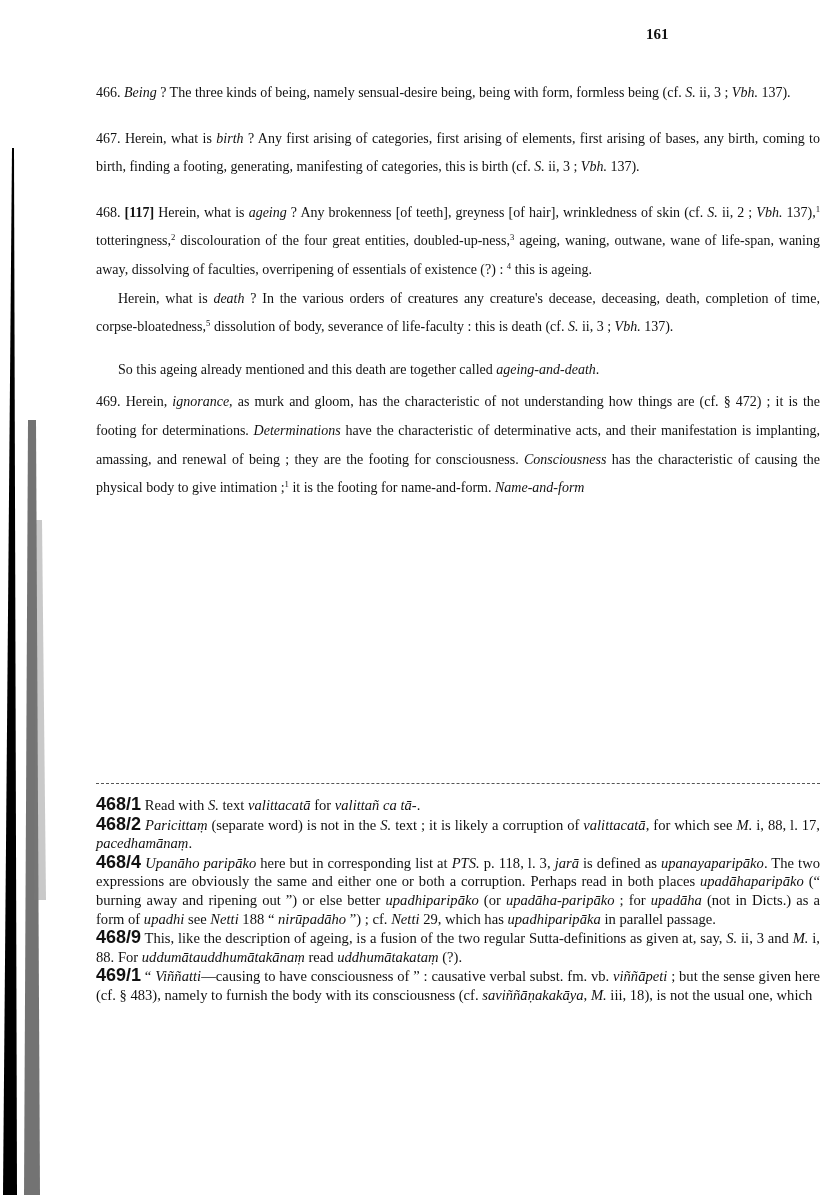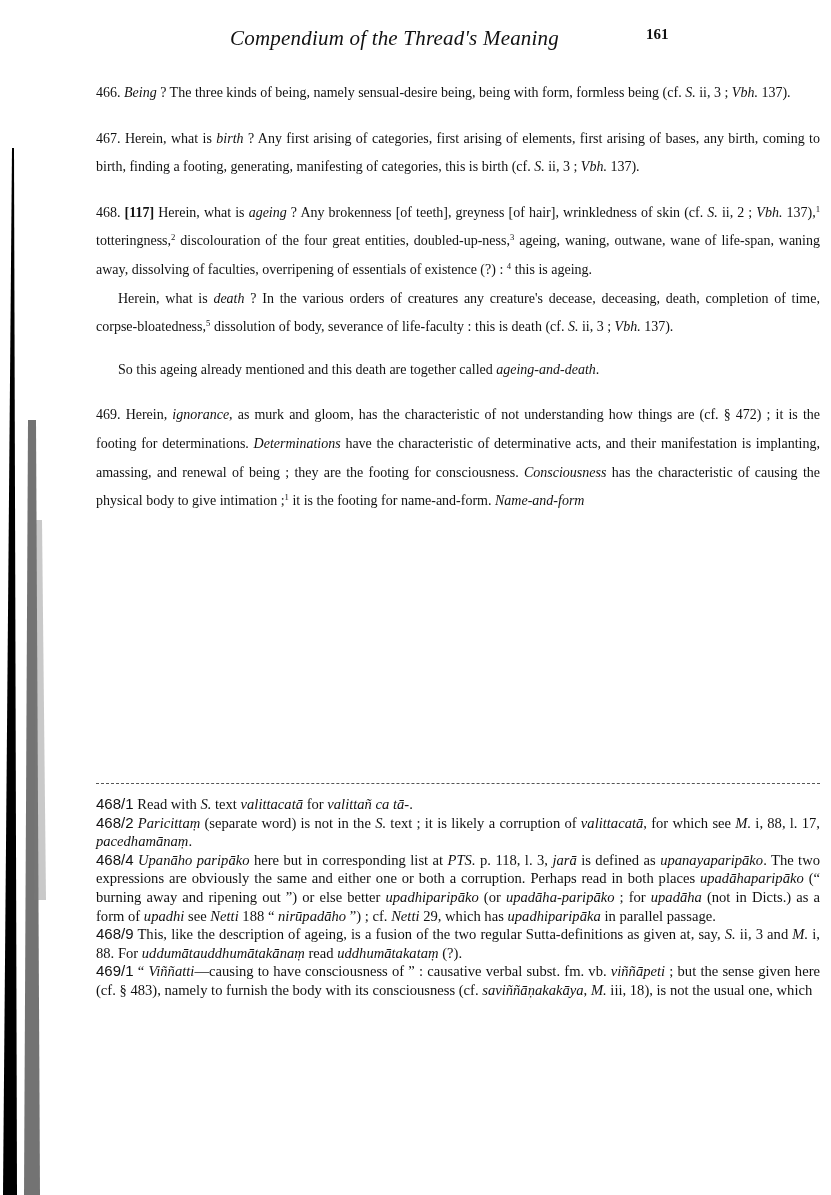--- a/index.html
+++ b/index.html
@@ -23,46 +23,45 @@
     position: absolute; left: 416px; top: 0;
     font-family: "Liberation Serif", serif; font-size: 15px; font-weight: bold;
   }
   .main {
     position: absolute; left: 96px; top: 79px; width: 724px;
     font-family: "Liberation Serif", serif; font-size: 14px; line-height: 28.6px;
     text-align: justify;
   }
   .para { margin: 0 0 17px 0; }
   .para.indent { text-indent: 22px; margin-bottom: 14px; }
-  .para.gap-after { margin-bottom: 17px; }
+  .para.gap-after { margin-bottom: 4px; }
   .main i, .fn i { font-style: italic; }
   sup { font-size: 0.62em; line-height: 0; vertical-align: 0.55em; }
   .rule {
     position: absolute; left: 96px; top: 783px; width: 724px; height: 0;
     border-top: 1px dashed #555;
   }
   .footnotes {
     position: absolute; left: 96px; top: 795px; width: 724px;
     font-family: "Liberation Serif", serif; font-size: 14.6px; line-height: 18.6px;
     text-align: justify;
   }
   .fn { margin: 0; }
-  .fn-ref { font-family: "Liberation Sans", sans-serif; font-weight: normal; font-size: 15px; }
+  .fn-ref { font-family: "Liberation Sans", sans-serif; font-weight: bold; font-size: 18px; }
 </style>
 </head>
 <body>
 
 <svg class="edge" viewBox="0 0 90 1195" preserveAspectRatio="none">
   <path d="M12 148 L14 148 L17 1195 L3 1195 Z" fill="#000"></path>
   <path d="M28 420 L36 420 L40 1195 L24 1195 Z" fill="#444" opacity="0.75"></path>
   <path d="M36 520 L42 520 L46 900 L34 900 Z" fill="#777" opacity="0.4"></path>
 </svg>
 
 <div class="header">
-  <span class="running-title">Compendium of the Thread's Meaning</span>
   <span class="page-number">161</span>
 </div>
 
 <div class="main">
   <p class="para"><span>466. </span><i>Being</i><span> ? The three kinds of being, namely sensual-desire being, being with form, formless being (cf. </span><i>S.</i><span> ii, 3 ; </span><i>Vbh.</i><span> 137).</span></p>
 
   <p class="para"><span>467. </span><span>Herein, what is </span><i>birth</i><span> ? Any first arising of categories, first arising of elements, first arising of bases, any birth, coming to birth, finding a footing, generating, manifesting of categories, this is birth (cf. </span><i>S.</i><span> ii, 3 ; </span><i>Vbh.</i><span> 137).</span></p>
 
   <p class="para" style="margin-bottom:0"><span>468. </span><b>[117]</b><span> Herein, what is </span><i>ageing</i><span> ? Any brokenness [of teeth], greyness [of hair], wrinkledness of skin (cf. </span><i>S.</i><span> ii, 2 ; </span><i>Vbh.</i><span> 137),</span><sup>1</sup><span> totteringness,</span><sup>2</sup><span> discolouration of the four great entities, doubled-up-ness,</span><sup>3</sup><span> ageing, waning, outwane, wane of life-span, waning away, dissolving of faculties, overripening of essentials of existence (?) : </span><sup>4</sup><span> this is ageing.</span></p>
 

